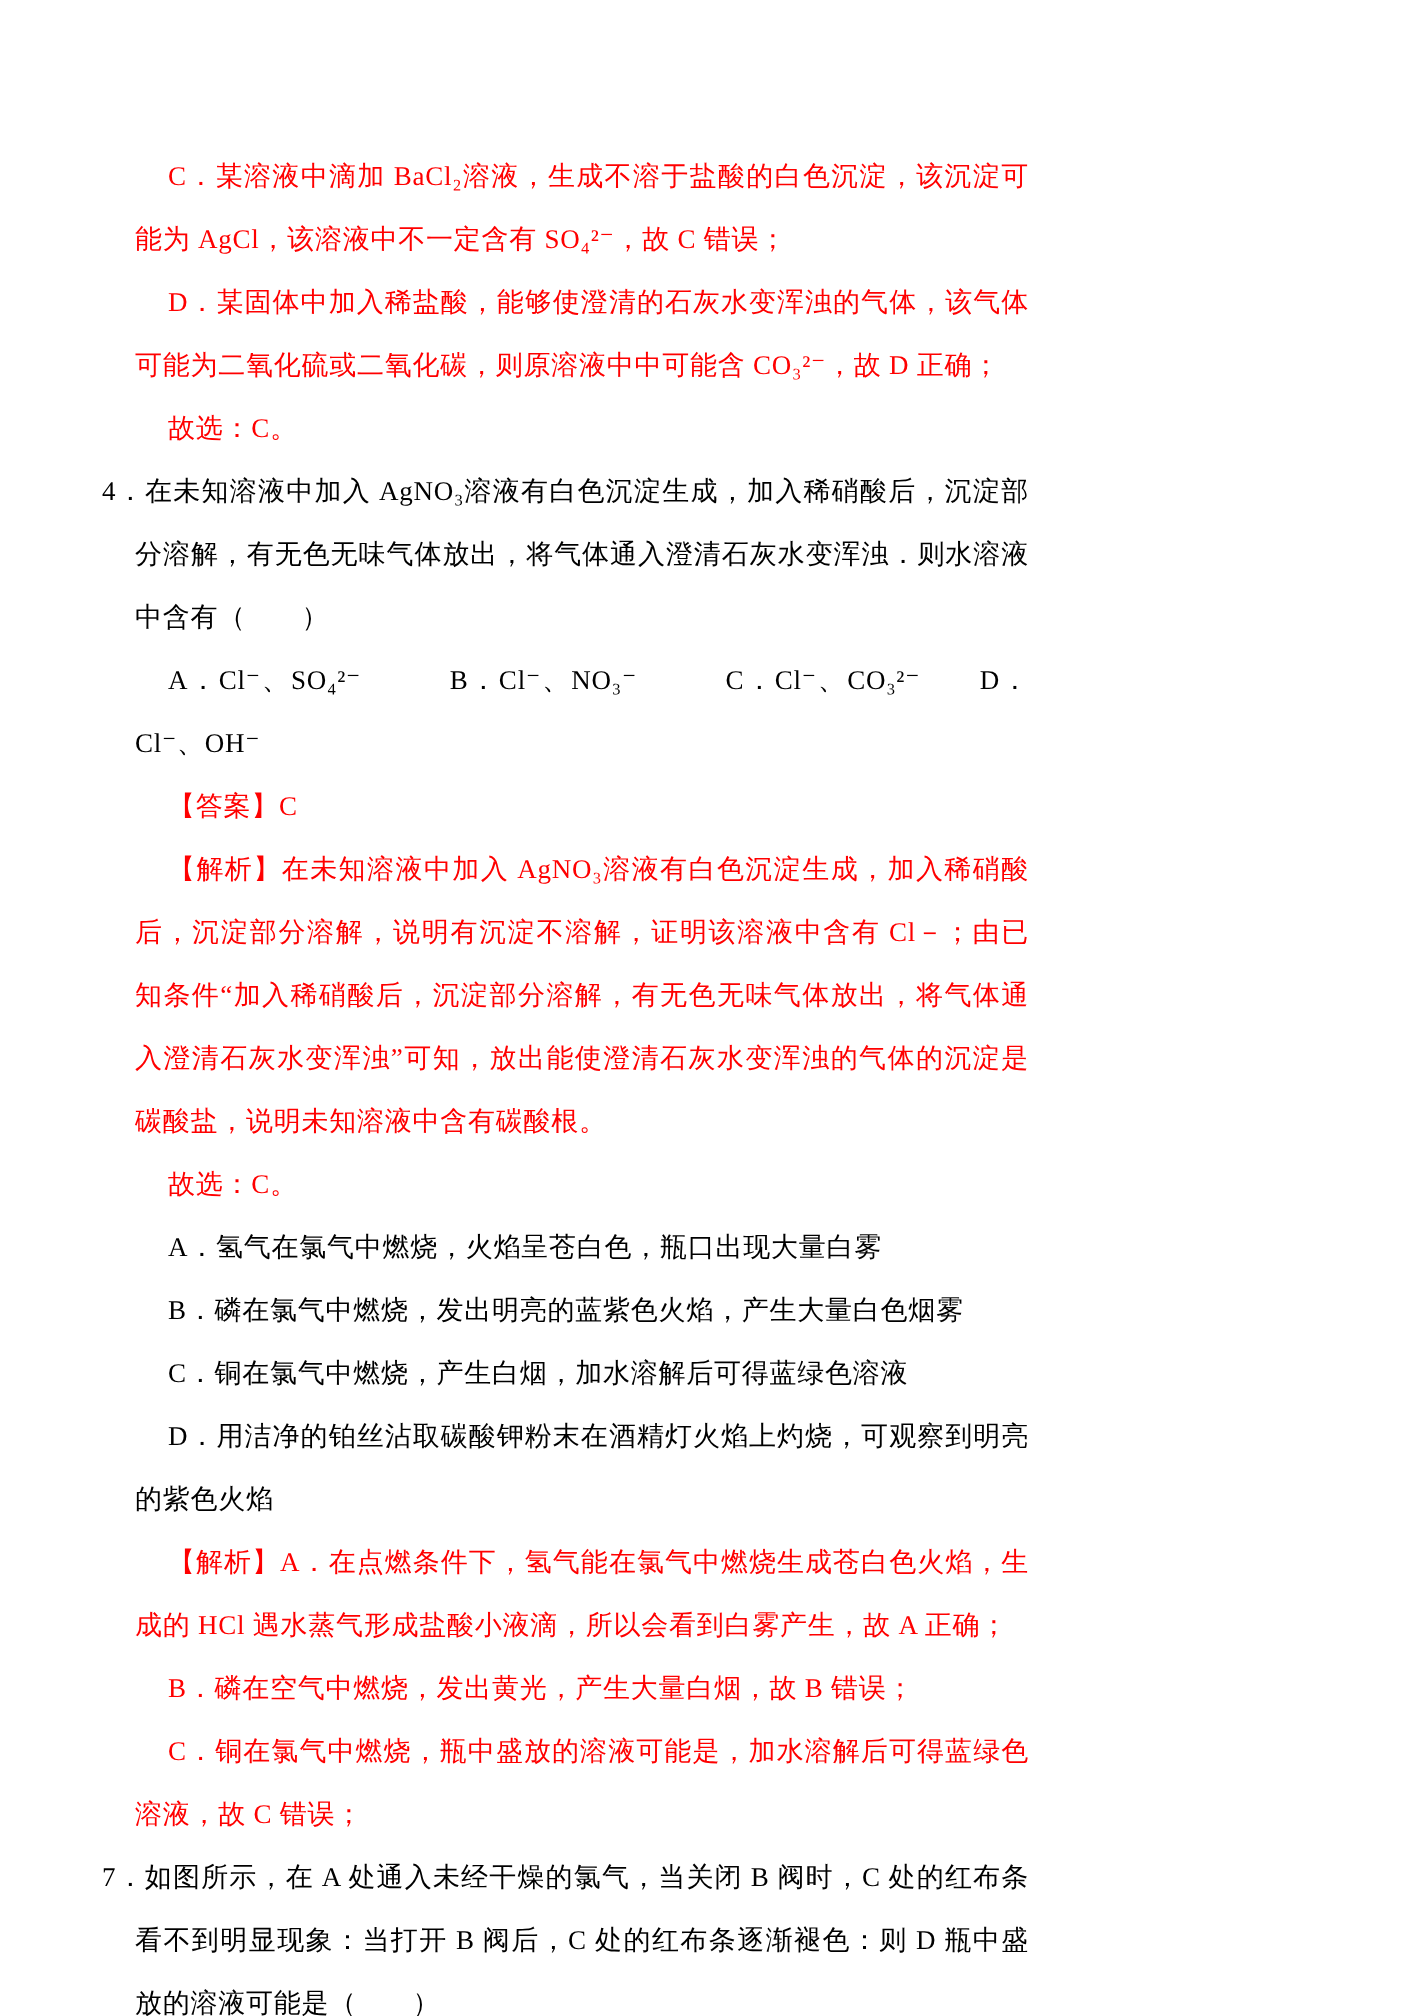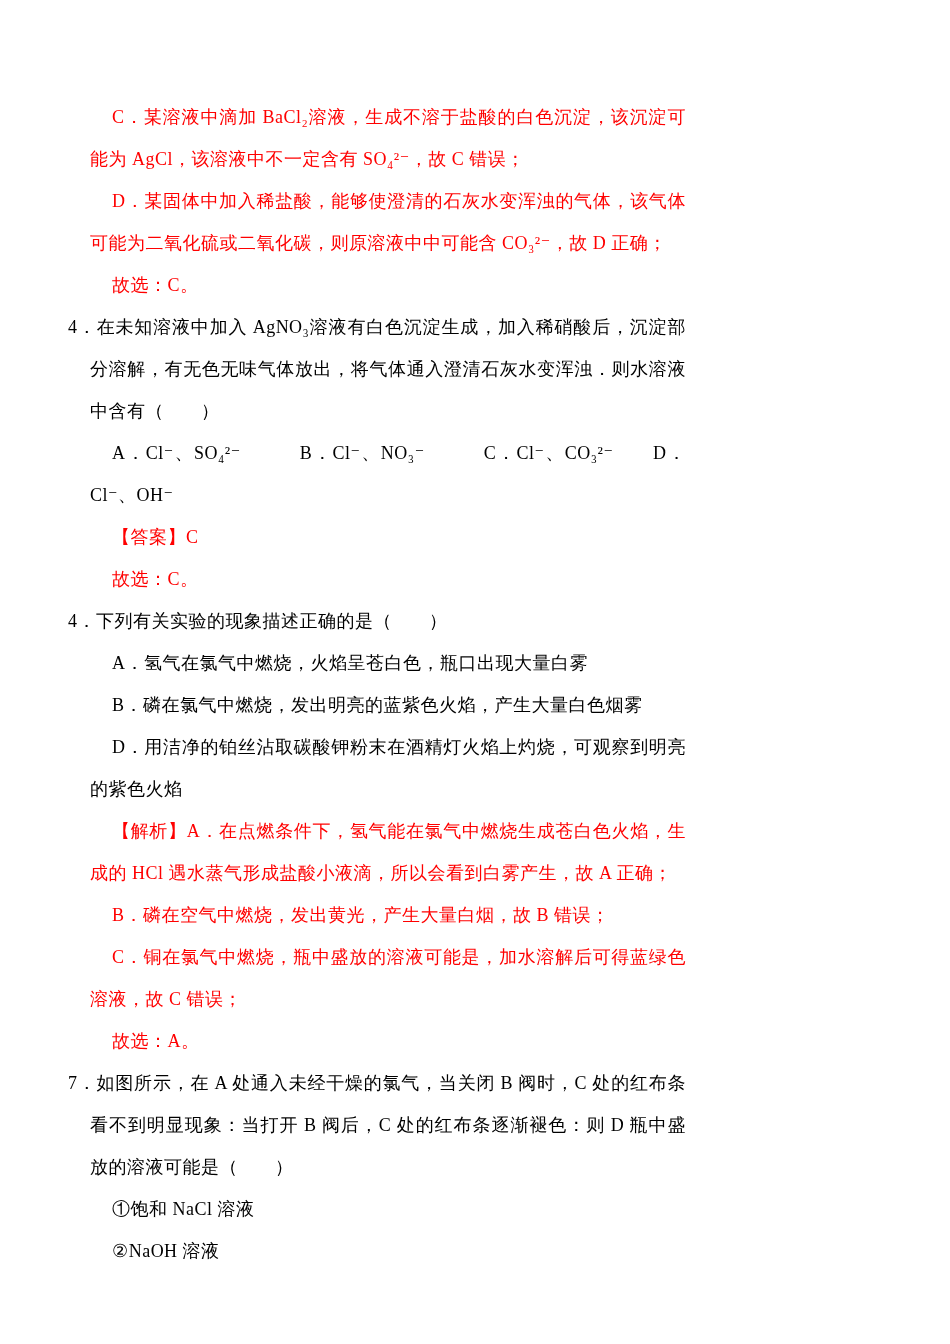--- a/index.html
+++ b/index.html
@@ -32,28 +32,28 @@
 
 <div class="page">
 
   <p class="line ans">C．某溶液中滴加 BaCl₂溶液，生成不溶于盐酸的白色沉淀，该沉淀可能为 AgCl，该溶液中不一定含有 SO₄²⁻，故 C 错误；</p>
   <p class="line ans">D．某固体中加入稀盐酸，能够使澄清的石灰水变浑浊的气体，该气体可能为二氧化硫或二氧化碳，则原溶液中中可能含 CO₃²⁻，故 D 正确；</p>
   <p class="line ans">故选：C。</p>
 
   <p class="line q">4．在未知溶液中加入 AgNO₃溶液有白色沉淀生成，加入稀硝酸后，沉淀部分溶解，有无色无味气体放出，将气体通入澄清石灰水变浑浊．则水溶液中含有（　　）</p>
   <p class="line opt">A．Cl⁻、SO₄²⁻　　　B．Cl⁻、NO₃⁻　　　C．Cl⁻、CO₃²⁻　　D．Cl⁻、OH⁻</p>
   <p class="line ans">【答案】C</p>
+  <p class="line ans">【解析】在未知溶液中加入 AgNO₃溶液有白色沉淀生成，加入稀硝酸后，沉淀部分溶解，说明有沉淀不溶解，证明该溶液中含有 Cl－；由已知条件“加入稀硝酸后，沉淀部分溶解，有无色无味气体放出，将气体通入澄清石灰水变浑浊”可知，放出能使澄清石灰水变浑浊的气体的沉淀是碳酸盐，说明未知溶液中含有碳酸根。</p>
   <p class="line ans">故选：C。</p>
 
-  <p class="line q">4．下列有关实验的现象描述正确的是（　　）</p>
   <p class="line opt">A．氢气在氯气中燃烧，火焰呈苍白色，瓶口出现大量白雾</p>
   <p class="line opt">B．磷在氯气中燃烧，发出明亮的蓝紫色火焰，产生大量白色烟雾</p>
+  <p class="line opt">C．铜在氯气中燃烧，产生白烟，加水溶解后可得蓝绿色溶液</p>
   <p class="line opt">D．用洁净的铂丝沾取碳酸钾粉末在酒精灯火焰上灼烧，可观察到明亮的紫色火焰</p>
   <p class="line ans">【解析】A．在点燃条件下，氢气能在氯气中燃烧生成苍白色火焰，生成的 HCl 遇水蒸气形成盐酸小液滴，所以会看到白雾产生，故 A 正确；</p>
   <p class="line ans">B．磷在空气中燃烧，发出黄光，产生大量白烟，故 B 错误；</p>
   <p class="line ans">C．铜在氯气中燃烧，瓶中盛放的溶液可能是，加水溶解后可得蓝绿色溶液，故 C 错误；</p>
-  <p class="line ans">故选：A。</p>
 
   <p class="line q">7．如图所示，在 A 处通入未经干燥的氯气，当关闭 B 阀时，C 处的红布条看不到明显现象：当打开 B 阀后，C 处的红布条逐渐褪色：则 D 瓶中盛放的溶液可能是（　　）</p>
   <p class="line opt">①饱和 NaCl 溶液</p>
   <p class="line opt">②NaOH 溶液</p>
 
 </div>
 
 </body></html>

